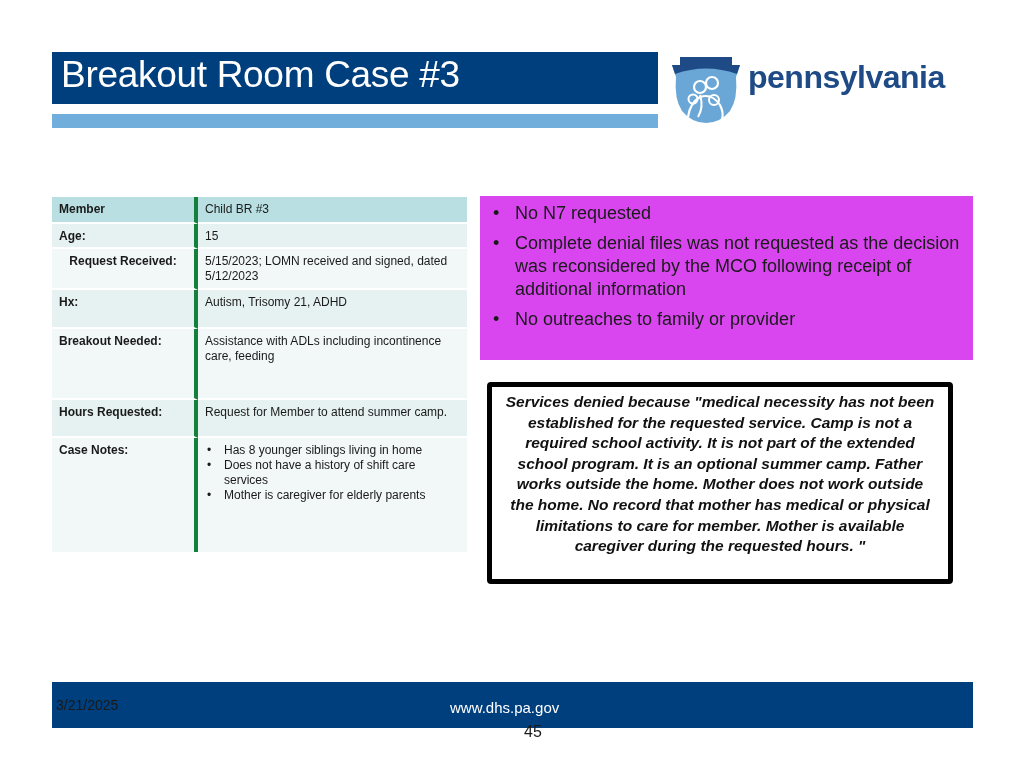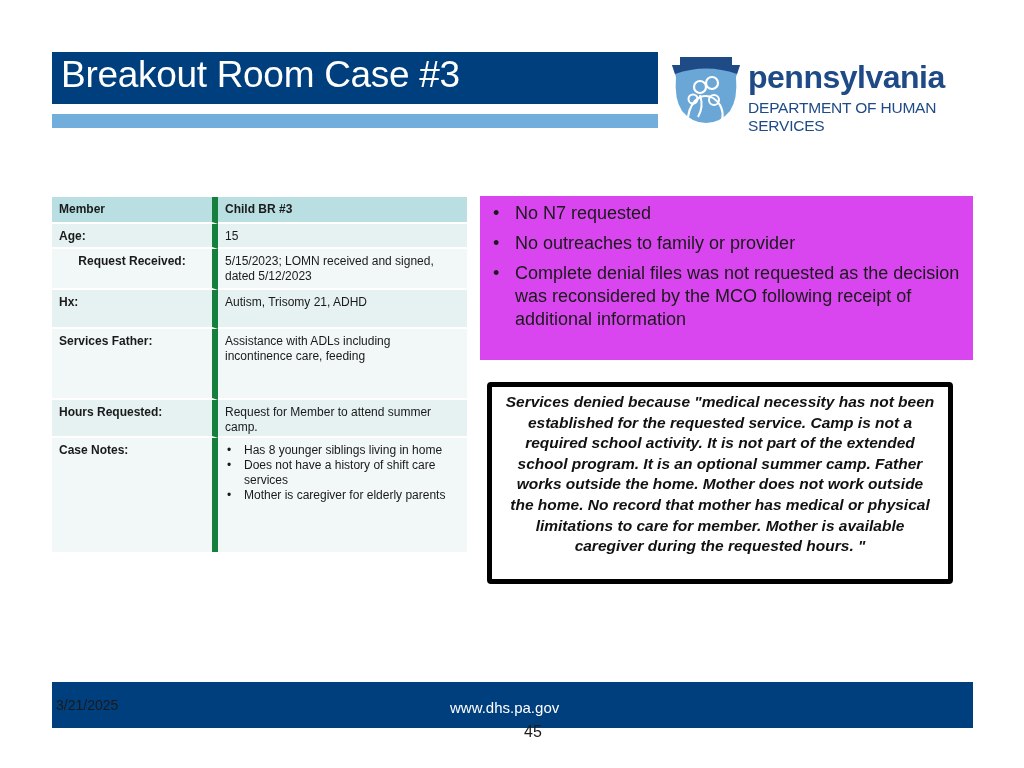--- a/index.html
+++ b/index.html
@@ -9,21 +9,21 @@
   .title-text { position: absolute; left: 9px; top: 1px; color: #ffffff; font-size: 37px; line-height: 44px; font-family: "Liberation Sans", sans-serif; letter-spacing: -0.3px; }
   .title-underline { position: absolute; left: 52px; top: 114px; width: 606px; height: 14px; background: #72aedb; }
 
   .logo { position: absolute; left: 670px; top: 55px; width: 340px; height: 70px; }
   .logo-mark { position: absolute; left: 0; top: 0; width: 72px; height: 70px; }
   .logo-name { position: absolute; left: 78px; top: 4px; color: #1e4a86; font-size: 32px; font-weight: bold; line-height: 36px; font-family: "Liberation Sans", sans-serif; letter-spacing: -0.5px; }
   .logo-dept { position: absolute; left: 78px; top: 44px; color: #1e4a86; font-size: 15.5px; line-height: 18px; font-family: "Liberation Sans", sans-serif; letter-spacing: -0.2px; }
 
   .case-table { position: absolute; left: 52px; top: 197px; width: 415px; border-collapse: separate; border-spacing: 0; font-size: 12px; color: #1a1a1a; }
   .case-table td { vertical-align: top; padding: 5px 7px 0 7px; line-height: 15px; border-bottom: 2px solid #ffffff; }
-  .case-table td.key { width: 166px; font-weight: bold; border-right: 6px solid #15803d; }
+  .case-table td.key { width: 146px; font-weight: bold; border-right: 4px solid #15803d; }
   .case-table tr.hdr td { background: #b9dfe2; height: 27px; padding-top: 5px; }
   .case-table tr.even td { background: #e6f1f2; }
   .case-table tr.odd td { background: #f2f7f8; }
   .case-table ul { list-style: none; }
   .case-table li { position: relative; padding-left: 19px; }
   .case-table li::before { content: "\2022"; position: absolute; left: 2px; top: 0; }
 
   .notes-box { position: absolute; left: 480px; top: 196px; width: 493px; height: 164px; background: #d946ef; padding: 6px 10px 0 10px; }
   .notes-box ul { list-style: none; }
   .notes-box li { position: relative; padding-left: 25px; font-size: 18px; line-height: 23px; color: #1a1a1a; margin-bottom: 7px; }
@@ -49,43 +49,42 @@
     <path d="M10 2 L62 2 L62 10 L70 10 L66 22 Q68 44 60 56 Q50 68 36 68 Q22 68 12 56 Q4 44 6 22 L2 10 L10 10 Z" fill="#6aa7d6"></path>
     <path d="M10 2 L62 2 L62 10 L70 10 L67 19 Q36 8 5 19 L2 10 L10 10 Z" fill="#1e4a86"></path>
     <circle cx="30" cy="32" r="6" fill="none" stroke="#ffffff" stroke-width="2.2"></circle>
     <circle cx="42" cy="28" r="6" fill="none" stroke="#ffffff" stroke-width="2.2"></circle>
     <circle cx="23" cy="44" r="4.5" fill="none" stroke="#ffffff" stroke-width="2"></circle>
     <circle cx="44" cy="45" r="5" fill="none" stroke="#ffffff" stroke-width="2"></circle>
     <path d="M18 62 Q20 48 30 42 Q42 38 50 50 Q54 58 52 64" fill="none" stroke="#ffffff" stroke-width="2.2"></path>
     <path d="M30 40 Q34 52 28 62" fill="none" stroke="#ffffff" stroke-width="2"></path>
   </svg>
   <div class="logo-name">pennsylvania</div>
-  <div class="logo-dept">DEPARTMENT OF HUMAN SERVICES</div>
 </div>
 
 <table class="case-table">
   <tbody>
       <tr class="hdr">
     <td class="key">Member</td>
-    <td style="font-weight:bold;">Child BR #3</td>
+    <td style="font-weight:normal;">Child BR #3</td>
   </tr>
   <tr class="even">
     <td class="key" style="height:25px;">Age:</td>
     <td>15</td>
   </tr>
   <tr class="odd">
     <td class="key" style="height:41px;text-align:center;">Request Received:</td>
     <td>5/15/2023; LOMN received and signed, dated 5/12/2023</td>
   </tr>
   <tr class="even">
     <td class="key" style="height:39px;">Hx:</td>
     <td>Autism, Trisomy 21, ADHD</td>
   </tr>
   <tr class="odd">
-    <td class="key" style="height:71px;">Services Father:</td>
+    <td class="key" style="height:71px;">Breakout Needed:</td>
     <td>Assistance with ADLs including incontinence care, feeding</td>
   </tr>
   <tr class="even">
     <td class="key" style="height:38px;">Hours Requested:</td>
     <td>Request for Member to attend summer camp.</td>
   </tr>
   <tr class="odd">
     <td class="key" style="height:114px; border-bottom:none;">Case Notes:</td>
     <td style="border-bottom:none;">
       <ul>
@@ -94,22 +93,22 @@
         <li>Mother is caregiver for elderly parents</li>
       </ul>
     </td>
   </tr>
 </tbody>
   </table>
 
 <div class="notes-box">
   <ul>
     <li>No N7 requested</li>
+    <li>Complete denial files was not requested as the decision was reconsidered by the MCO following receipt of additional information</li>
     <li>No outreaches to family or provider</li>
-    <li>Complete denial files was not requested as the decision was reconsidered by the MCO following receipt of additional information</li>
   </ul>
 </div>
 
 <div class="denial-box">
   <span>Services denied because "medical necessity has not been established for the requested service. Camp is not a required school activity.  It is not part of the extended school program.  It is an optional summer camp.  Father works outside the home.  Mother does not work outside the home.  No record that mother has medical or physical limitations to care for member.  Mother is available caregiver during the requested hours. "</span>
 </div>
 
 <div class="footer">
   <div class="footer-date">3/21/2025</div>
   <div class="footer-url">www.dhs.pa.gov</div>

